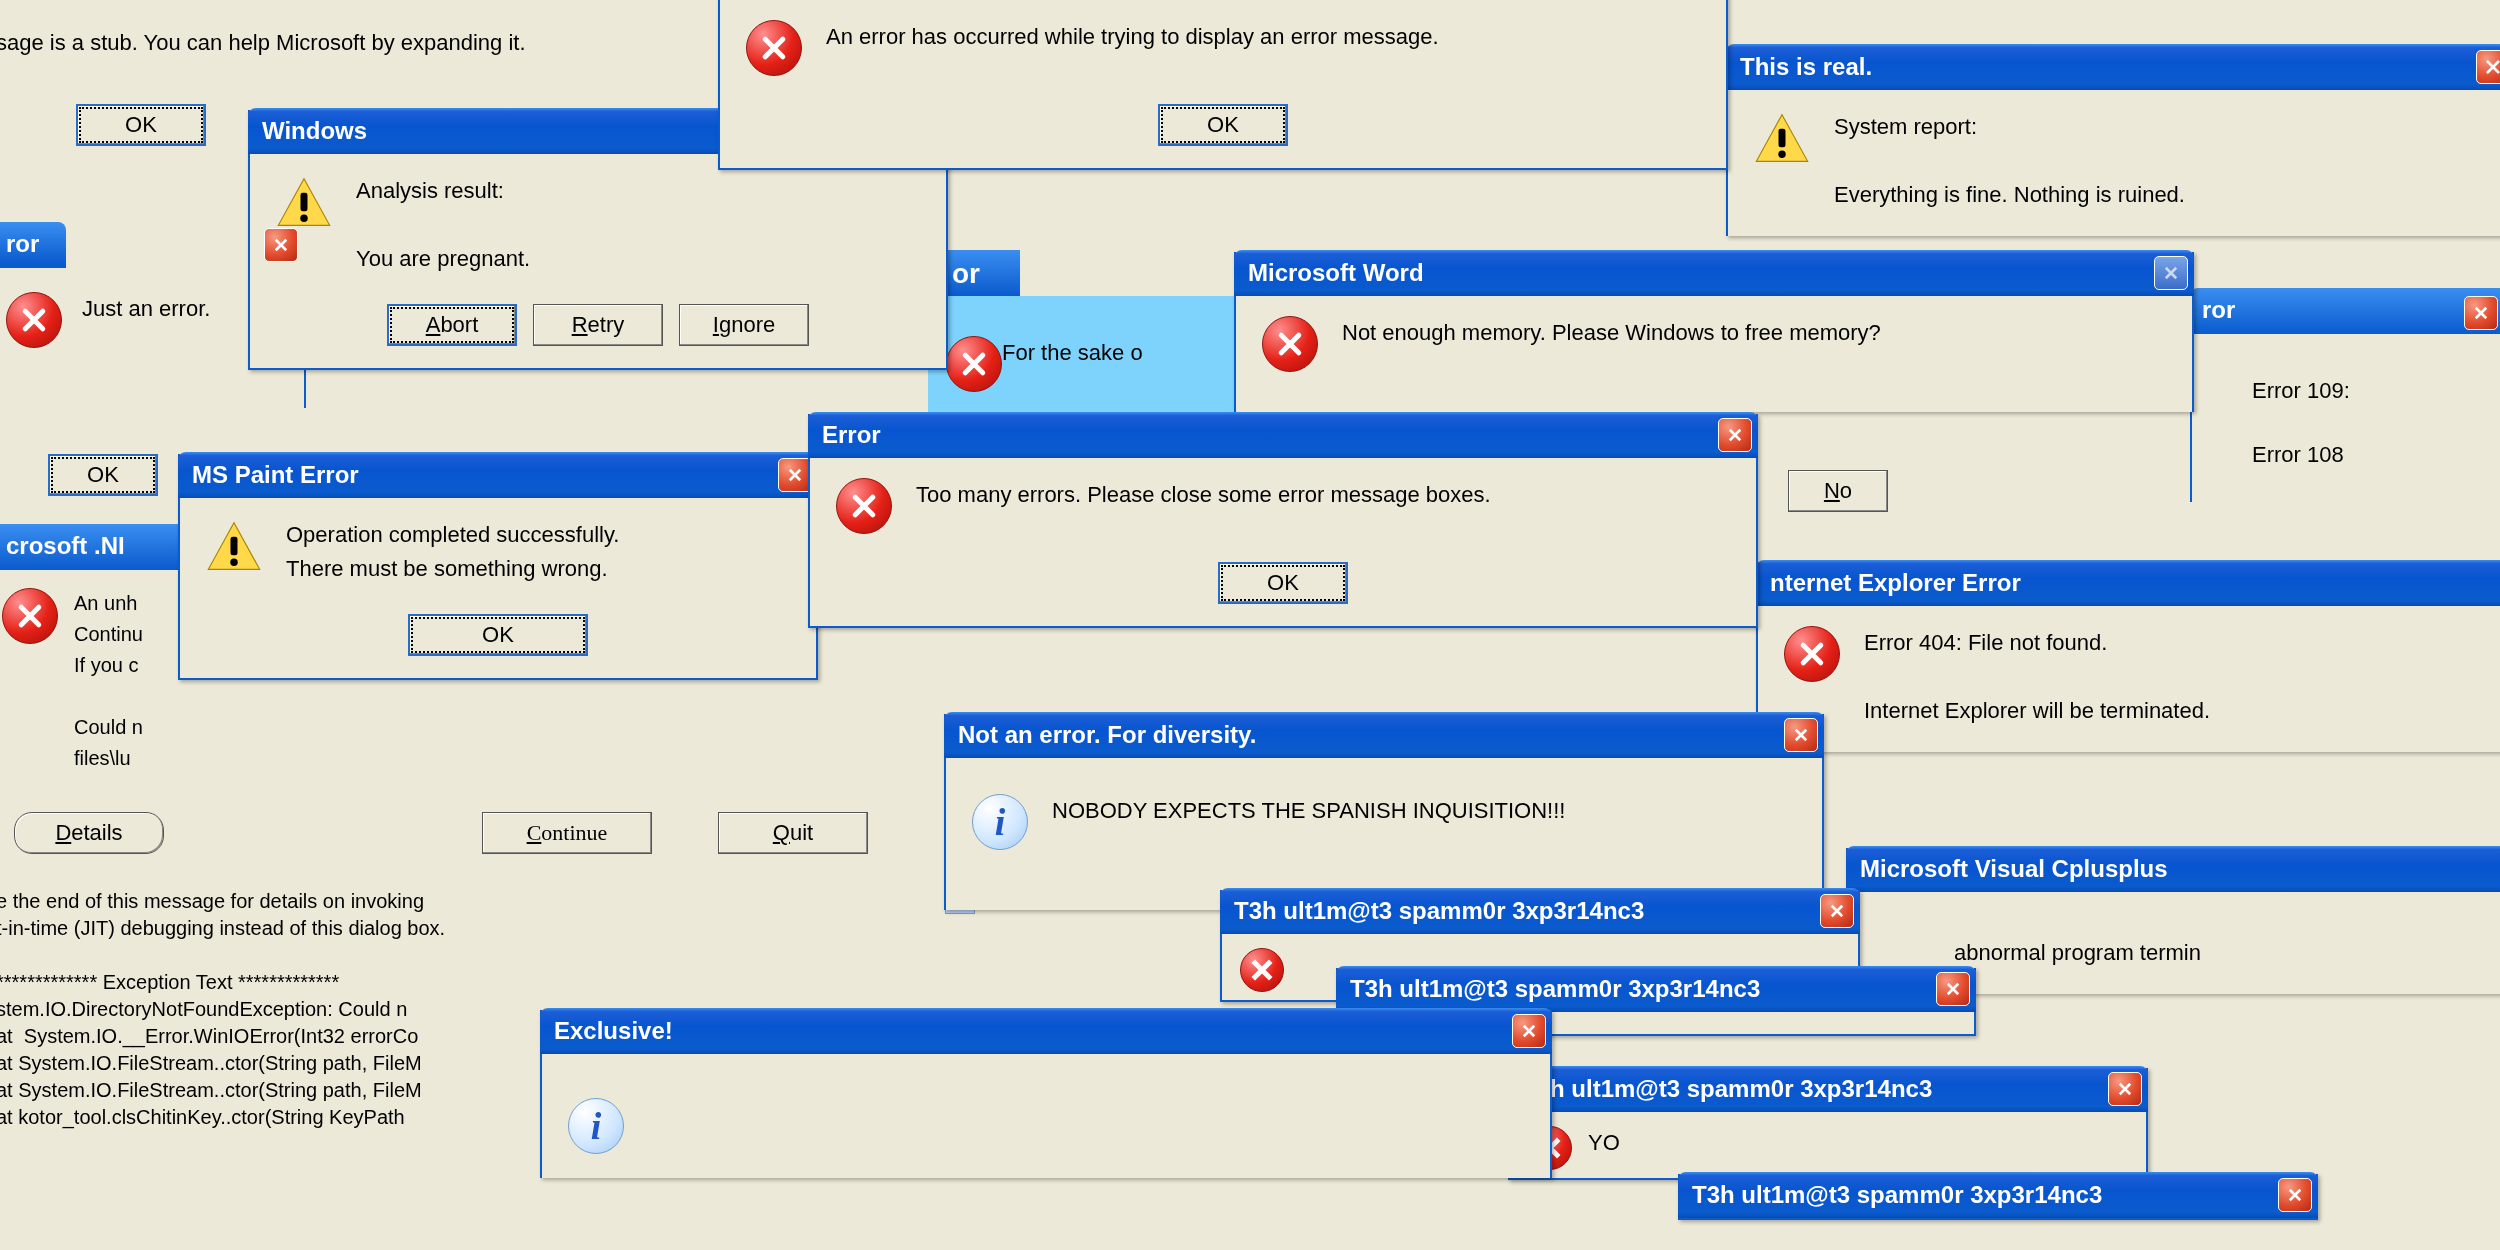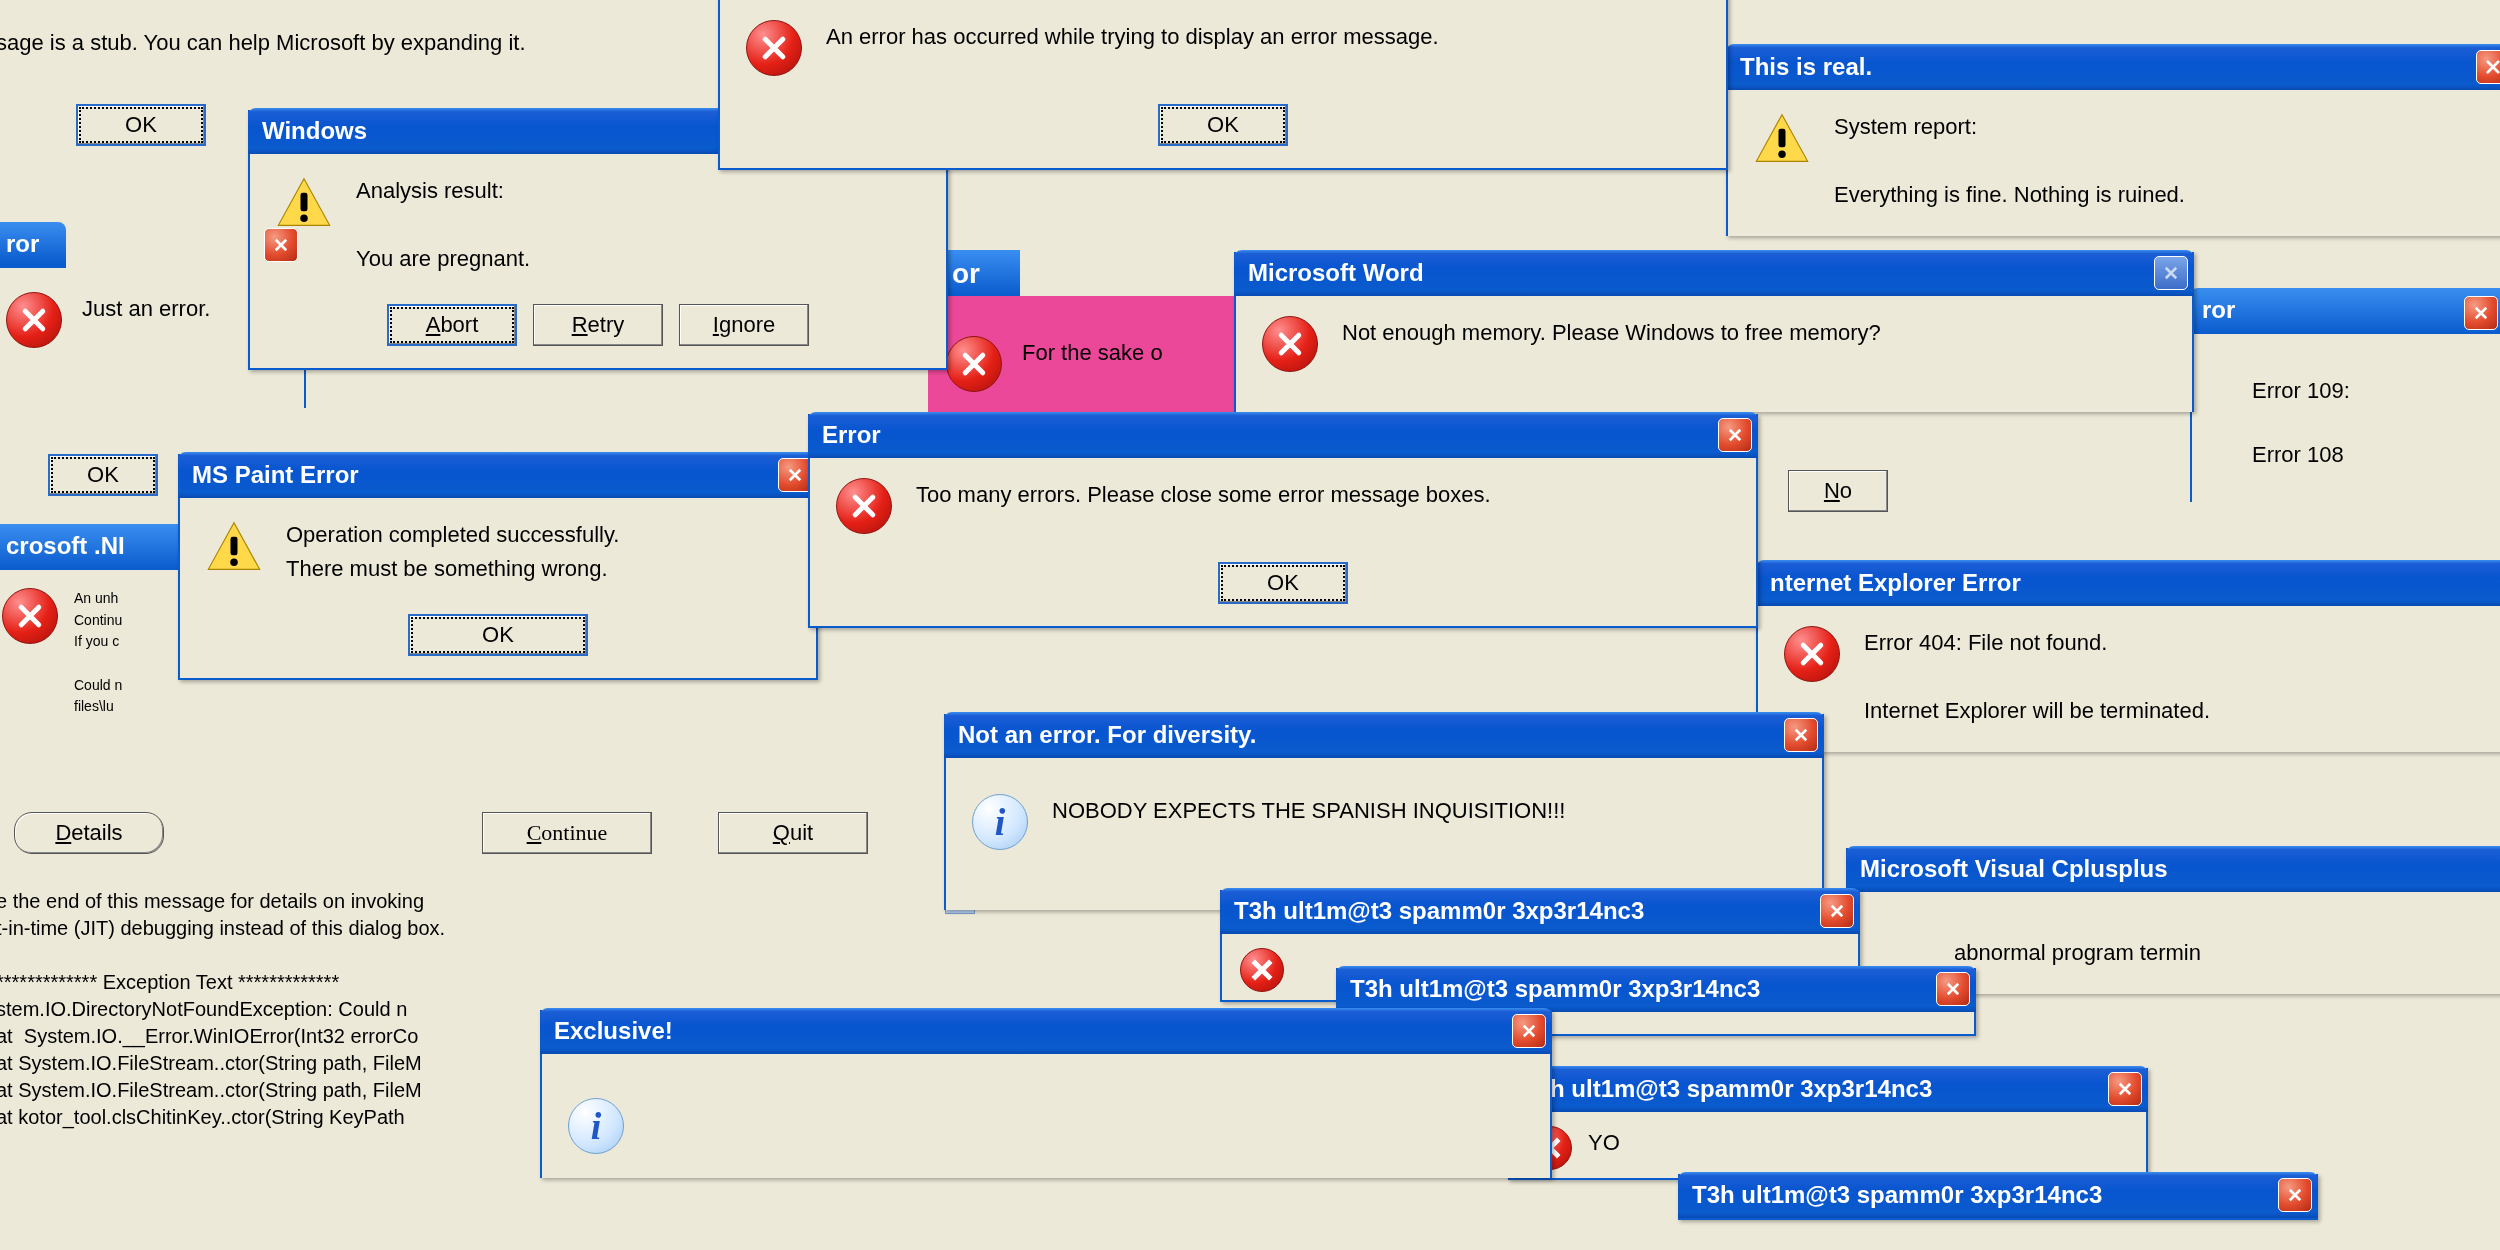--- a/index.html
+++ b/index.html
@@ -139,21 +139,21 @@
 </div>
 <button class="btn focus" style="position:absolute; left:48px; top:454px; min-width:110px;">OK</button>
 
 <div style="position:absolute; left:-4px; top:524px; width:190px; height:46px; background:linear-gradient(to bottom,#3a8ef0,#0a5bcd); color:#fff; font-weight:bold; font-size:24px; padding:8px 10px;">crosoft .NI</div>
 <div style="position:absolute; left:-4px; top:570px; width:190px; background:#ece9d8; padding:18px 10px 0 6px; display:flex; gap:16px;">
   <div class="ico ico-error">
       <svg viewBox="0 0 24 24">
         <path d="M5 5 L19 19 M19 5 L5 19" stroke="#fff" stroke-width="4" stroke-linecap="round"></path>
       </svg>
     </div>
-  <div class="msg" style="font-size:14px;">An unh
+  <div class="msg" style="font-size:20px;">An unh
 Continu
 If you c
 
 Could n
 files\lu</div>
 </div>
 <button class="btn" style="position:absolute; left:14px; top:812px; min-width:150px;border-radius:18px;"><span class="ul">D</span>etails</button>
 <button class="btn" style="position:absolute; left:482px; top:812px; min-width:170px;font-family:Liberation Serif, serif;"><span class="ul">C</span>ontinue</button>
 <button class="btn" style="position:absolute; left:718px; top:812px; min-width:150px;"><span class="ul">Q</span>uit</button>
 
@@ -166,21 +166,21 @@
 at System.IO.FileStream..ctor(String path, FileM
 at System.IO.FileStream..ctor(String path, FileM
 at kotor_tool.clsChitinKey..ctor(String KeyPath</div>
 <div class="scrollbtn" style="left:945px; top:884px;">
     <svg width="14" height="14" viewBox="0 0 10 10">
       <path d="M1 7 L5 2 L9 7" fill="#4a6fae"></path>
     </svg>
   </div>
 
 <div style="position:absolute; left:940px; top:250px; width:80px; height:46px; background:linear-gradient(to bottom,#3a8ef0,#0a5bcd); color:#fff; font-weight:bold; font-size:28px; padding:8px 12px;">or</div>
-<div style="position:absolute; left:928px; top:296px; width:340px; height:120px; background:#ec4899; display:flex; align-items:flex-start; gap:20px; padding:40px 10px 0 18px;">
+<div style="position:absolute; left:928px; top:296px; width:340px; height:120px; background:#7dd3fc; display:flex; align-items:flex-start; padding:40px 10px 0 18px;">
   <div class="ico ico-error">
       <svg viewBox="0 0 24 24">
         <path d="M5 5 L19 19 M19 5 L5 19" stroke="#fff" stroke-width="4" stroke-linecap="round"></path>
       </svg>
     </div>
   <div class="msg">For the sake o</div>
 </div>
 
 <div class="win" style="left:1726px; top:46px; width:790px; border-bottom:none;">
   <div class="titlebar">

